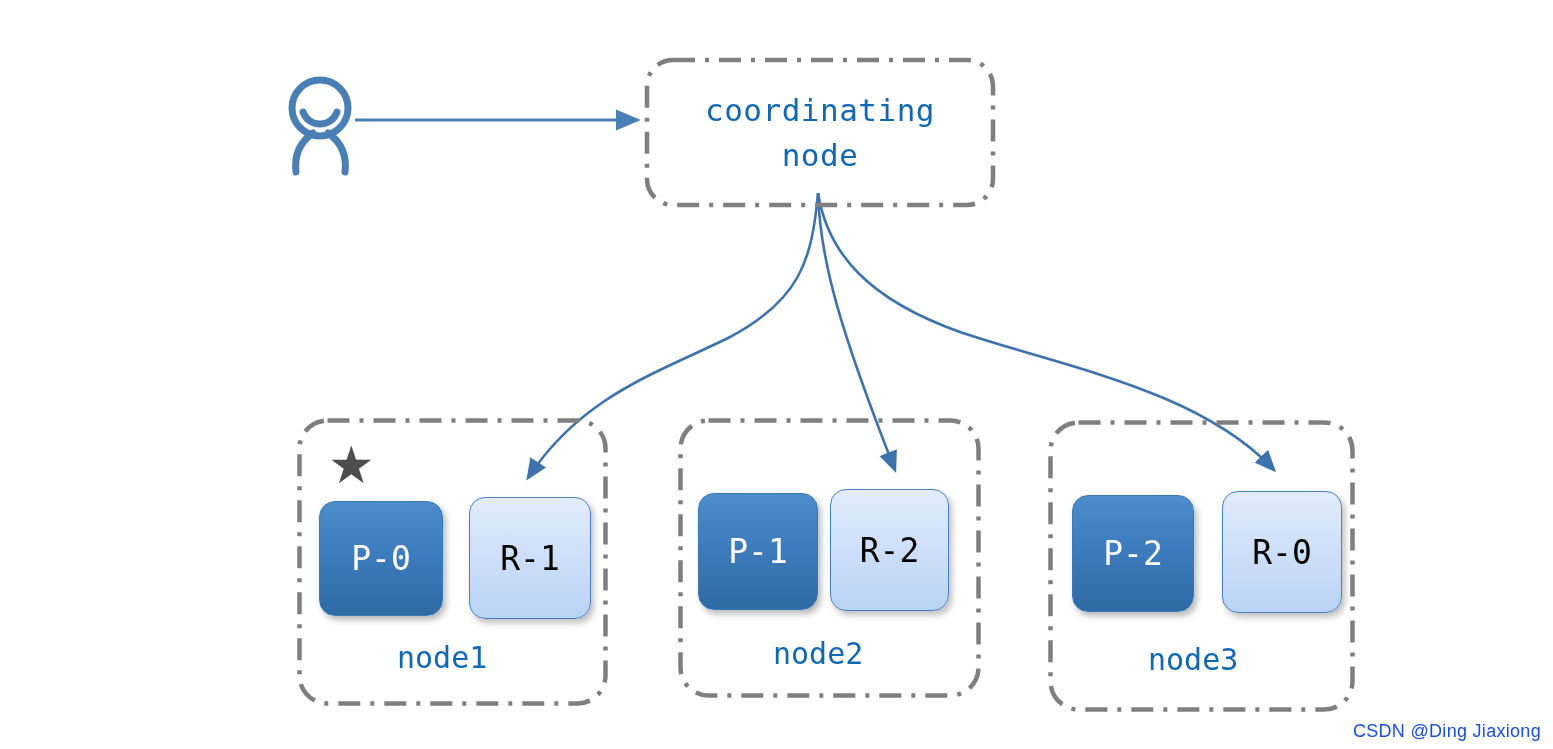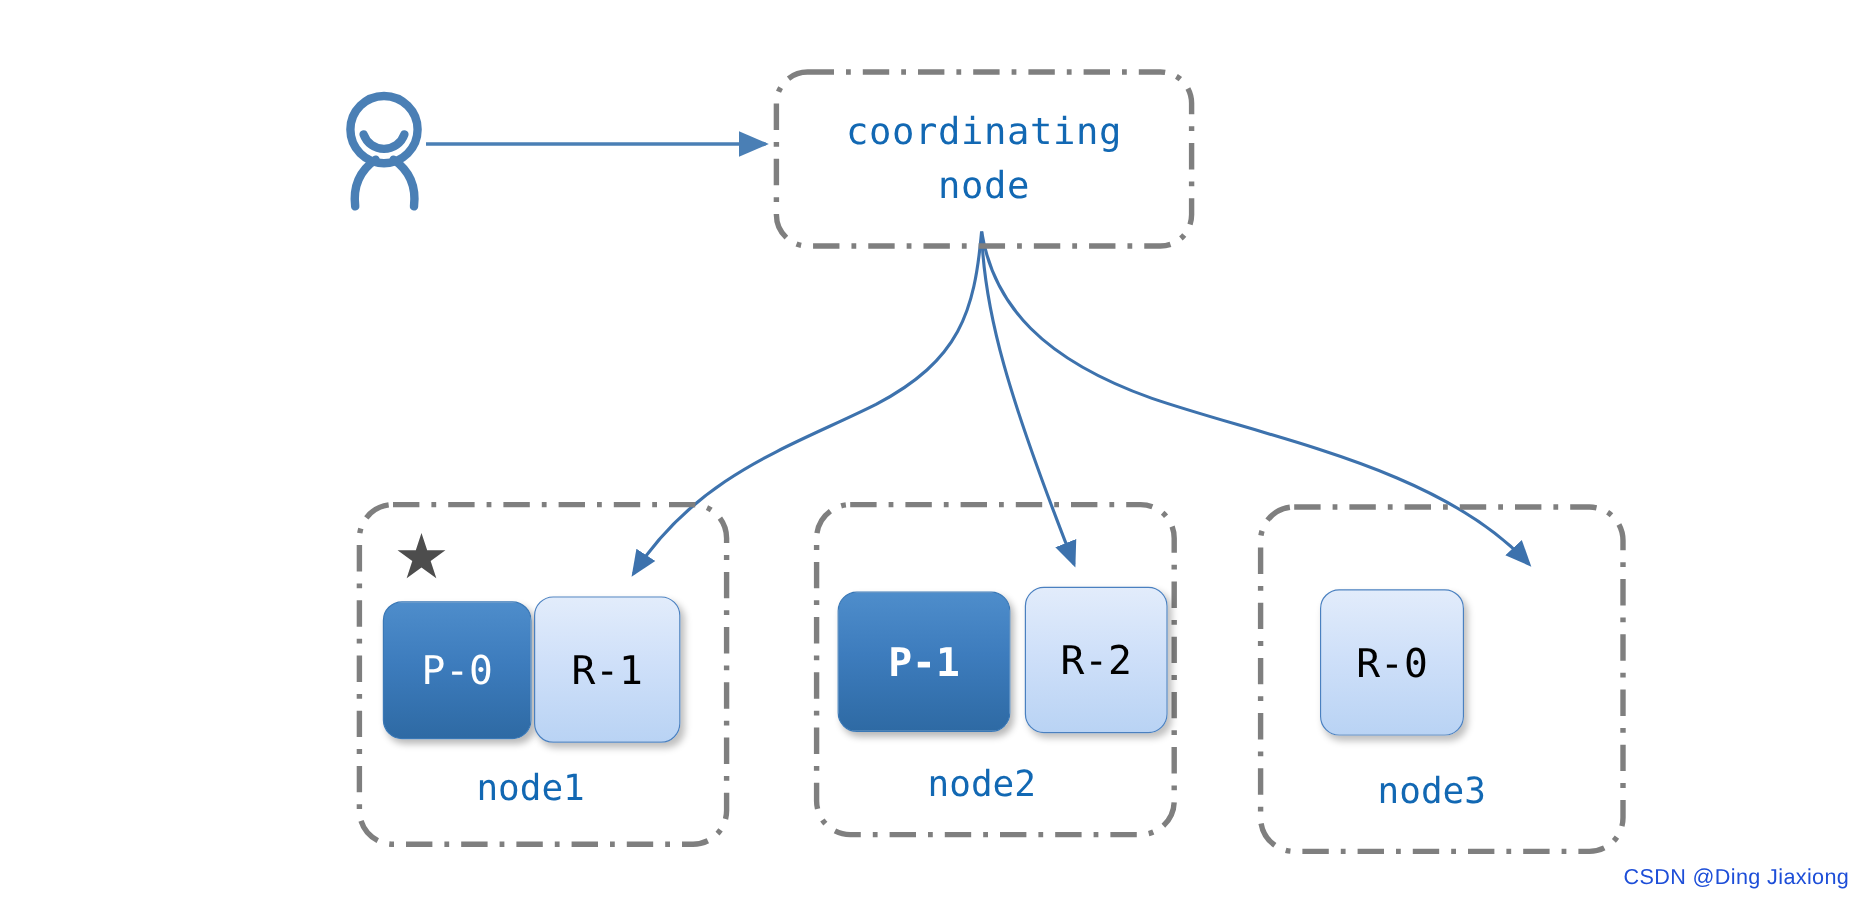--- a/index.html
+++ b/index.html
@@ -155,49 +155,50 @@
 
   <div class="node-group" style="left:297px; top:418px; width:311px; height:288px;">
     <svg class="dashdot-svg" width="311" height="288" viewBox="0 0 311 288">
       <rect x="2.5" y="2.5" width="306" height="283" rx="28" ry="28" fill="none" stroke="#7f7f7f" stroke-width="4.5" stroke-dasharray="22 10 4 10" stroke-linecap="butt"></rect>
     </svg>
 
     <div class="star-icon" style="left:31px; top:21px; font-size:52px;">★</div>
 
     <div class="shard-row" style="left:22px; top:83px;">
       <div class="shard primary" style="width:124px; height:115px;text-align:center;">P-0</div>
-      <div class="shard replica" style="width:122px; height:122px; margin-left:2px; margin-top:-4px;">R-1</div>
+      <div class="shard replica" style="width:122px; height:122px; margin-left:26px; margin-top:-4px;">R-1</div>
     </div>
 
     <div class="node-caption" style="left:100px; top:222px;">node1</div>
   </div>
 
   <div class="node-group" style="left:678px; top:418px; width:303px; height:280px;">
     <svg class="dashdot-svg" width="303" height="280" viewBox="0 0 303 280">
       <rect x="2.5" y="2.5" width="298" height="275" rx="28" ry="28" fill="none" stroke="#7f7f7f" stroke-width="4.5" stroke-dasharray="22 10 4 10" stroke-linecap="butt"></rect>
     </svg>
 
     <div class="star-icon" style="left:31px; top:21px; font-size:52px;"></div>
 
     <div class="shard-row" style="left:20px; top:75px;">
-      <div class="shard primary" style="width:144px; height:117px;font-weight:bold;">P-1</div>
+      <div class="shard primary" style="width:120px; height:117px;">P-1</div>
       <div class="shard replica" style="width:119px; height:122px; margin-left:12px; margin-top:-4px;">R-2</div>
     </div>
 
     <div class="node-caption" style="left:95px; top:218px;">node2</div>
   </div>
 
   <div class="node-group" style="left:1048px; top:420px; width:307px; height:292px;">
     <svg class="dashdot-svg" width="307" height="292" viewBox="0 0 307 292">
       <rect x="2.5" y="2.5" width="302" height="287" rx="28" ry="28" fill="none" stroke="#7f7f7f" stroke-width="4.5" stroke-dasharray="22 10 4 10" stroke-linecap="butt"></rect>
     </svg>
 
     <div class="star-icon" style="left:31px; top:21px; font-size:52px;"></div>
 
     <div class="shard-row" style="left:24px; top:75px;">
+      <div class="shard primary" style="width:122px; height:117px;">P-2</div>
       <div class="shard replica" style="width:120px; height:122px; margin-left:28px; margin-top:-4px;">R-0</div>
     </div>
 
     <div class="node-caption" style="left:100px; top:222px;">node3</div>
   </div>
 
   <div id="watermark">CSDN @Ding Jiaxiong</div>
 
 </div>
 

